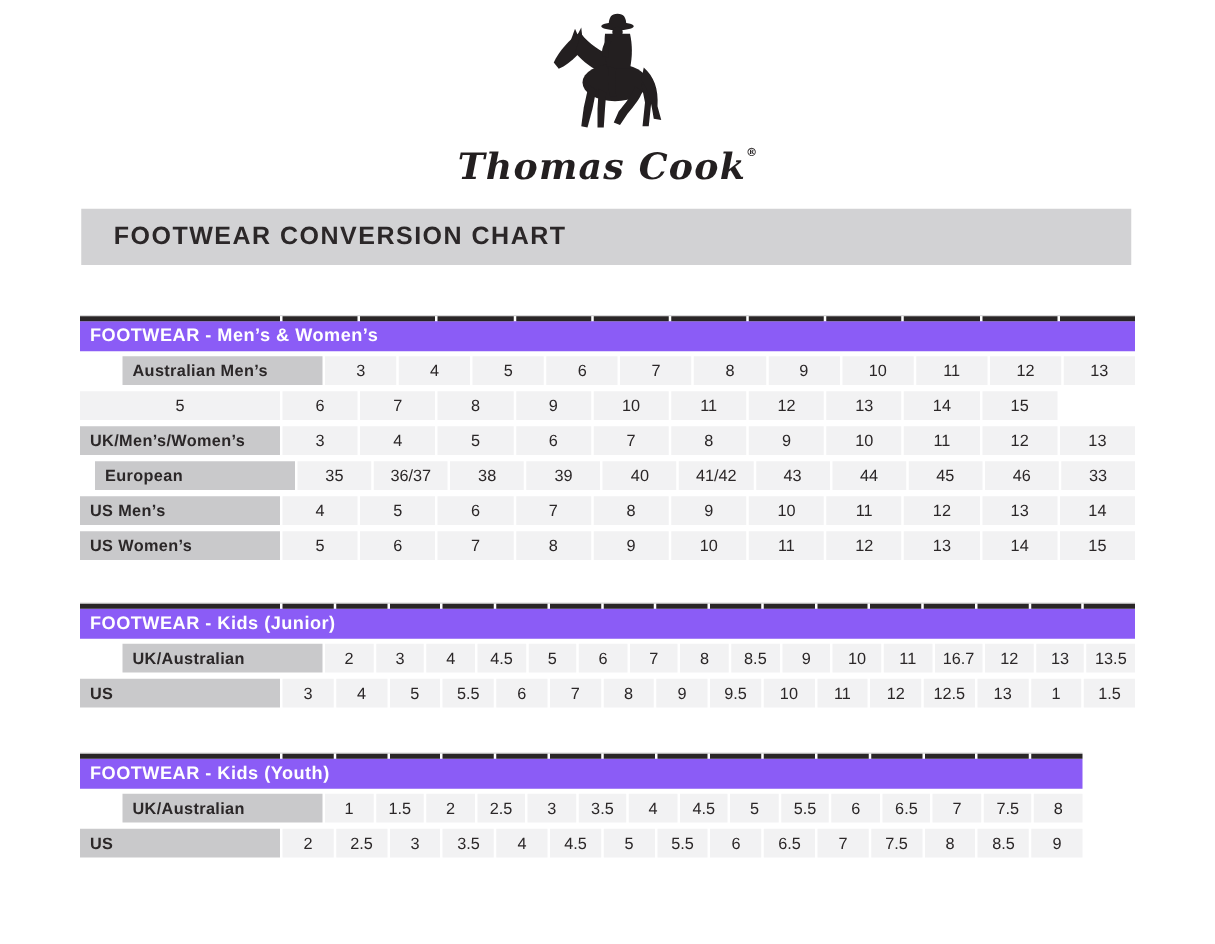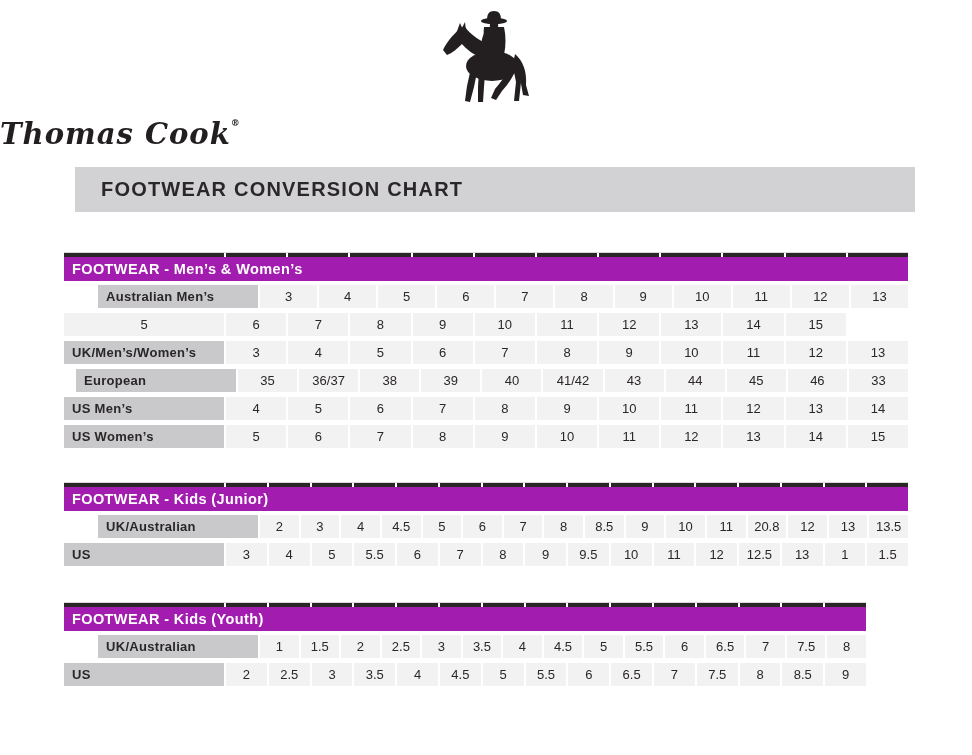--- a/index.html
+++ b/index.html
@@ -1,38 +1,38 @@
 <!DOCTYPE html>
 <html><head>
 <meta charset="utf-8">
 <style>
   html,body{margin:0;padding:0;}
   body{
     width:972px;height:755px;background:#ffffff;position:relative;
     font-family:"Liberation Sans",sans-serif;color:#2b2728;overflow:hidden;
   }
-  .logo{position:absolute;top:10px;left:0;width:972px;}
+  .logo{position:absolute;top:10px;left:0;width:972px;text-align:center;}
   .logo svg{display:block;margin:0 auto;}
   .sig{
     margin-top:0;font-family:"DejaVu Serif",serif;font-style:italic;font-weight:700;
     font-size:29px;color:#231f20;letter-spacing:1px;line-height:34px;
   }
   .sig sup{font-size:9px;font-style:normal;vertical-align:18px;letter-spacing:0;}
-  .banner{position:absolute;top:167px;left:75px;width:840px;height:45px;background:#d2d2d4;}
+  .banner{position:absolute;top:167px;left:65px;width:840px;height:45px;background:#d2d2d4;}
   .banner span{
     display:block;line-height:45px;padding-left:26px;font-size:20px;font-weight:bold;
     letter-spacing:1.2px;color:#2b2728;
   }
   .size-table{position:absolute;left:64px;}
   .t0{top:252px;width:844px;}
   .t1{top:482px;width:844px;}
   .t2{top:602px;width:802px;}
   .strip{display:grid;column-gap:2px;height:4px;border-top:1px solid #d9d9da;}
   .strip-cell{background:#2a2627;}
-  .bar{height:24px;background:#a21caf;display:flex;align-items:center;}
+  .bar{height:24px;background:#8b5cf6;display:flex;align-items:center;}
   .bar span{
     color:#ffffff;font-weight:bold;font-size:14.5px;padding-left:8px;letter-spacing:0.4px;
   }
   .trow{display:grid;column-gap:2px;height:23px;margin-top:5px;}
   .bar + .trow{margin-top:4px;padding-left:34px;}
   .lab{
     background:#c9c9cb;font-weight:bold;font-size:13px;line-height:23px;
     padding-left:8px;letter-spacing:0.3px;box-sizing:border-box;color:#2b2728;
     white-space:nowrap;overflow:hidden;
   }
@@ -204,21 +204,21 @@
         <div class="cell">4</div>
         <div class="cell">4.5</div>
         <div class="cell">5</div>
         <div class="cell">6</div>
         <div class="cell">7</div>
         <div class="cell">8</div>
         <div class="cell">8.5</div>
         <div class="cell">9</div>
         <div class="cell">10</div>
         <div class="cell">11</div>
-        <div class="cell">20.8</div>
+        <div class="cell">16.7</div>
         <div class="cell">12</div>
         <div class="cell">13</div>
         <div class="cell">13.5</div>
       </div>
       <div class="trow" style="grid-template-columns: 160px repeat(16, 1fr);">
         <div class="lab">US</div>
         <div class="cell">3</div>
         <div class="cell">4</div>
         <div class="cell">5</div>
         <div class="cell">5.5</div>

